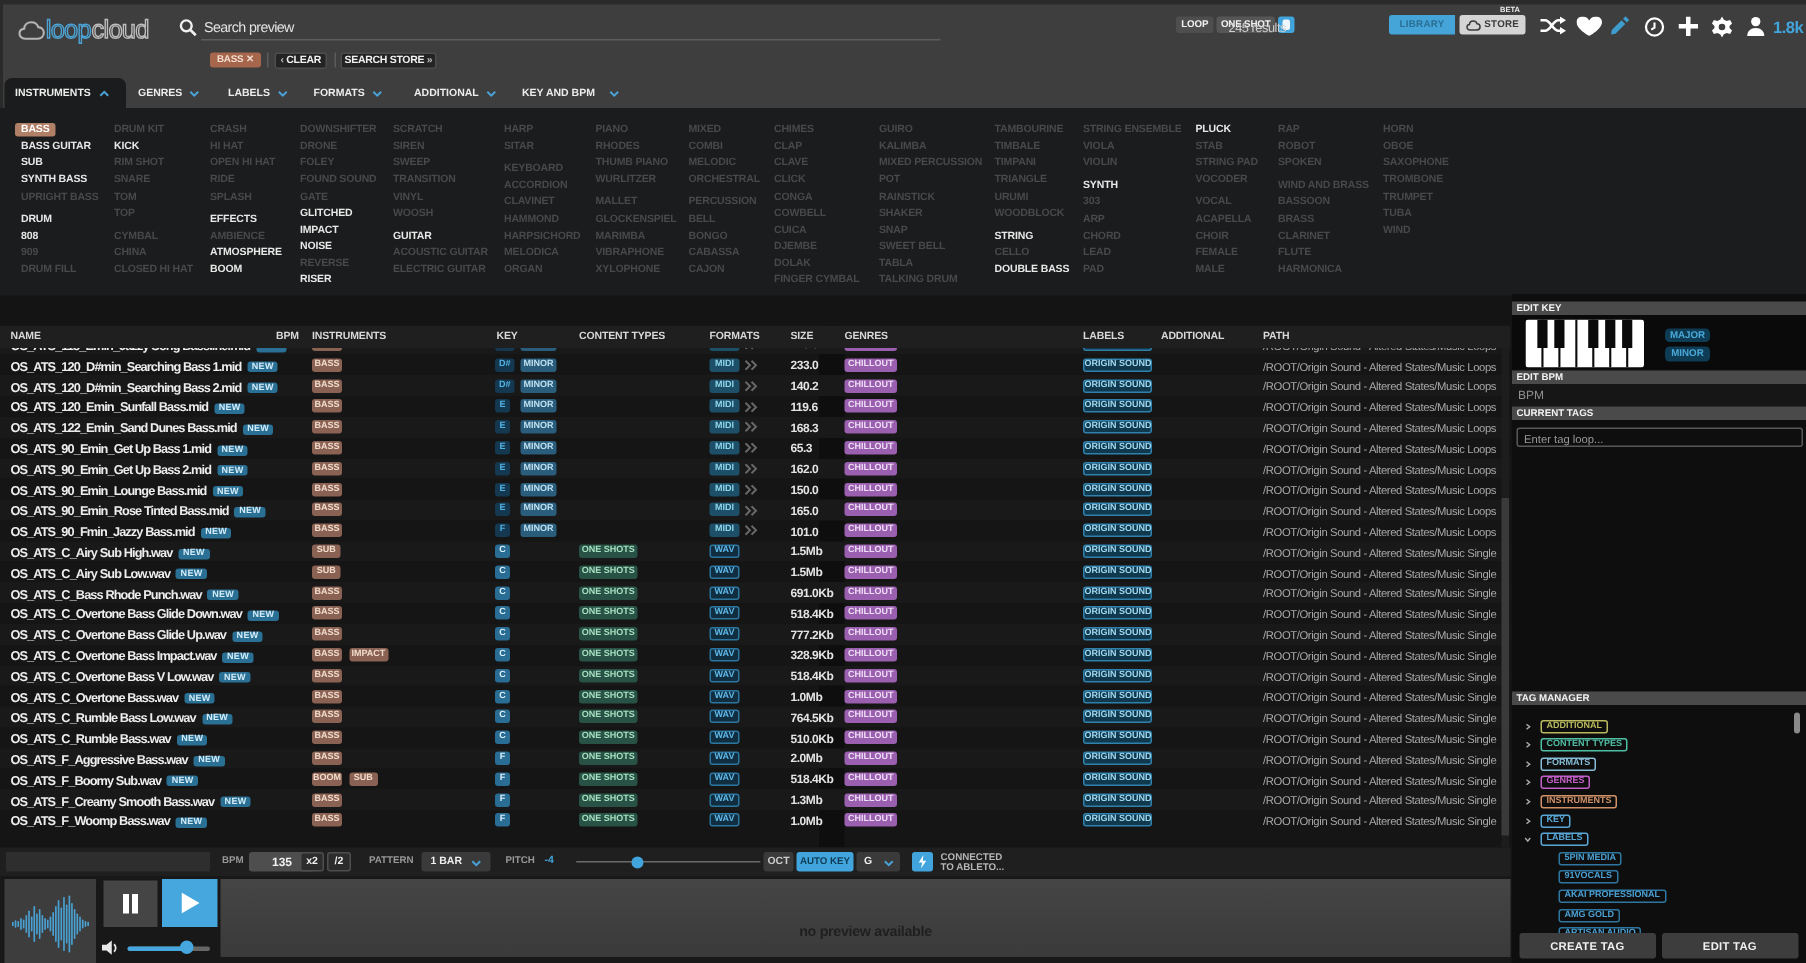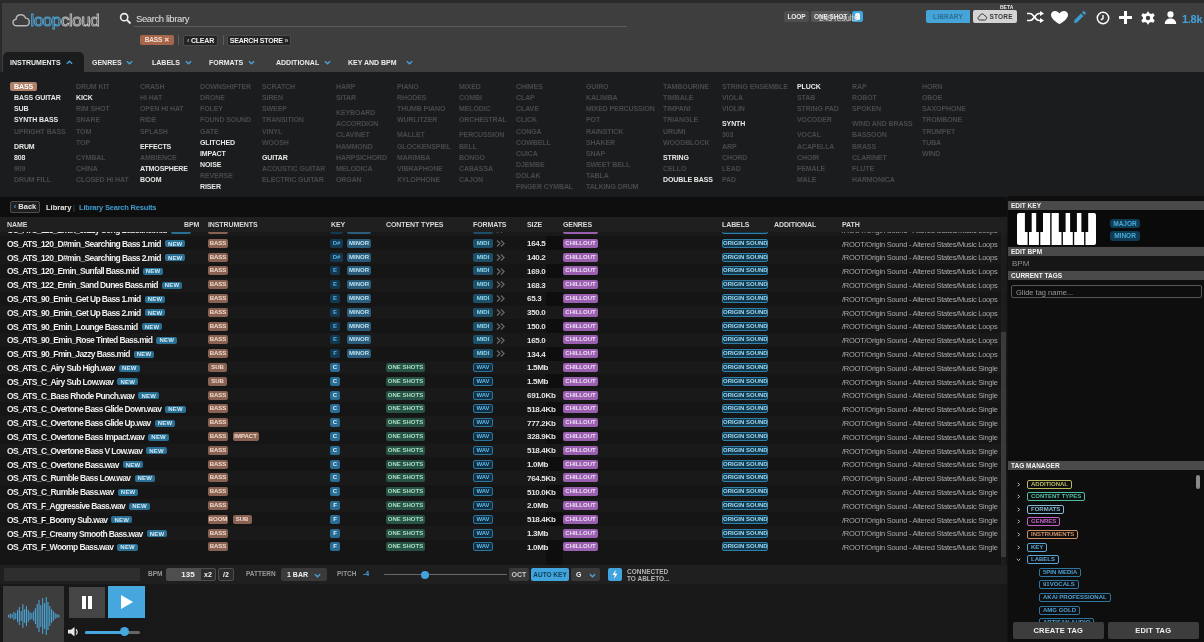--- a/index.html
+++ b/index.html
@@ -81,21 +81,21 @@
       <div class="abs" style="left:0;top:0;width:2px;height:72px;background:#2a2a2a"></div>
 <svg class="abs" style="left:12px;top:9.5px" width="100" height="20" viewBox="0 0 100 20">
 <path d="M4.8 15.8 C2.2 15.8 1 14 1 12.4 C1 10.6 2.4 9.4 4.1 9.2 C4.2 6.6 6.2 4.8 8.9 4.8 C11.1 4.8 12.9 6.2 13.5 8.1 C15.5 8.2 17.2 9.7 17.2 11.9 C17.2 14.1 15.5 15.8 13.2 15.8 Z" fill="none" stroke="#b5b5b5" stroke-width="1.4"></path>
 <text x="18.5" y="15.5" font-size="17" letter-spacing="-0.5" fill="none" stroke="#4da4d4" stroke-width="0.9" font-family="Liberation Sans">loop</text>
 <text x="49" y="15.5" font-size="17" letter-spacing="-0.5" fill="none" stroke="#bdbdbd" stroke-width="0.9" font-family="Liberation Sans">cloud</text>
 </svg>
 <svg class="abs" style="left:119px;top:12px" width="13" height="13" viewBox="0 0 13 13">
 <circle cx="5.2" cy="5.2" r="3.6" fill="none" stroke="#efefef" stroke-width="1.6"></circle>
 <line x1="8" y1="8" x2="11.5" y2="11.5" stroke="#efefef" stroke-width="1.8"></line>
       </svg>
-<div class="srch">Search library</div>
+<div class="srch">Search preview</div>
       <div class="uline"></div>
 <div class="hbtn" style="left:784px;top:11px;width:25px;background:#4e4e4e;line-height:11px">LOOP</div>
 <div class="hbtn" style="left:811px;top:11px;width:39px;background:#565656;line-height:11px">ONE SHOT</div>
 <div class="abs" style="left:851.5px;top:11px;width:11px;height:11px;background:#42a4dc;border-radius:2px">
         <div class="abs" style="left:3px;top:2px;width:5px;height:7px;background:#eef7fc;border-radius:1.5px"></div>
       </div>
 <div class="abs" style="left:819px;top:12.5px;font-size:8.5px;color:#cfcfcf;letter-spacing:-0.3px">245 results</div>
 <div class="abs" style="left:926px;top:10px;width:44px;height:13px;background:#45a5d9;border-radius:2px 0 0 2px;color:#2a6e94;font-size:6.5px;font-weight:bold;text-align:center;line-height:13px;letter-spacing:0.2px">LIBRARY</div>
 <div class="abs" style="left:1000px;top:3.5px;font-size:5px;color:#e8e8e8;font-weight:bold">BETA</div>
 <div class="abs" style="left:972.5px;top:10px;width:44.5px;height:13px;background:#d4d4d4;border-radius:2px;color:#3a3a3a;font-size:6.5px;font-weight:bold;line-height:13px;letter-spacing:0.2px">
@@ -295,26 +295,20 @@
 <div class="ci ci0" style="left:852px;top:92.6px">FLUTE</div>
 <div class="ci ci0" style="left:852px;top:103.7px">HARMONICA</div>
 <div class="ci ci0" style="left:922px;top:11.2px">HORN</div>
 <div class="ci ci0" style="left:922px;top:22.3px">OBOE</div>
 <div class="ci ci0" style="left:922px;top:33.3px">SAXOPHONE</div>
 <div class="ci ci0" style="left:922px;top:44.4px">TROMBONE</div>
 <div class="ci ci0" style="left:922px;top:55.5px">TRUMPET</div>
 <div class="ci ci0" style="left:922px;top:66.6px">TUBA</div>
 <div class="ci ci0" style="left:922px;top:77.6px">WIND</div>
 </div>
-<div id="bkbar">
-<div class="abs" style="left:10px;top:4px;width:30px;height:12px;background:#1f1f1f;border:1px solid #4e4e4e;border-radius:2px;font-size:7.5px;font-weight:bold;color:#e8e8e8;text-align:center;line-height:10px"><span style="color:#4aa3d8">‹</span> Back</div>
-<div class="abs" style="left:46px;top:6px;font-size:7.5px;font-weight:bold;color:#e8e8e8">Library</div>
-<div class="abs" style="left:73px;top:6px;font-size:7.5px;color:#555">|</div>
-<div class="abs" style="left:79px;top:6px;font-size:7.5px;font-weight:bold;color:#3f9ccd;letter-spacing:-0.2px">Library Search Results</div>
-</div>
 <div id="tbl">
 <div class="abs" style="left:546px;top:0;width:17px;height:348px;background:#0e0e0e"></div>
 <div class="row rowa" style="top:5.7px">
 <div class="rname">OS_ATS_118_Emin_Jazzy Song Bassline.mid<span class="badge">NEW</span></div>
 <div class="chip inst" style="left:208px;width:20px">BASS</div>
 <div class="chip keyL" style="left:330px;width:13px">D#</div>
 <div class="chip minor" style="left:347px;width:24px">MINOR</div>
 <div class="chip fmidi" style="left:473px;width:20px">MIDI</div>
 <svg class="abs" style="left:496px;top:3.5px" width="10" height="7" viewBox="0 0 10 7">
           <path d="M1 0.5 L4 3.5 L1 6.5 M5 0.5 L8 3.5 L5 6.5" fill="none" stroke="#686868" stroke-width="1.3"></path>
@@ -326,21 +320,21 @@
 </div>
 <div class="row" style="top:19.5px">
 <div class="rname">OS_ATS_120_D#min_Searching Bass 1.mid<span class="badge">NEW</span></div>
 <div class="chip inst" style="left:208px;width:20px">BASS</div>
 <div class="chip keyL" style="left:330px;width:13px">D#</div>
 <div class="chip minor" style="left:347px;width:24px">MINOR</div>
 <div class="chip fmidi" style="left:473px;width:20px">MIDI</div>
 <svg class="abs" style="left:496px;top:3.5px" width="10" height="7" viewBox="0 0 10 7">
           <path d="M1 0.5 L4 3.5 L1 6.5 M5 0.5 L8 3.5 L5 6.5" fill="none" stroke="#686868" stroke-width="1.3"></path>
         </svg>
-<div class="size">164.5</div>
+<div class="size">233.0</div>
 <div class="chip genre" style="left:563px;width:35px">CHILLOUT</div>
 <div class="chip label" style="left:722px;width:46px">ORIGIN SOUND</div>
 <div class="path">/ROOT/Origin Sound - Altered States/Music Loops</div>
 </div>
 <div class="row rowa" style="top:33.3px">
 <div class="rname">OS_ATS_120_D#min_Searching Bass 2.mid<span class="badge">NEW</span></div>
 <div class="chip inst" style="left:208px;width:20px">BASS</div>
 <div class="chip keyL" style="left:330px;width:13px">D#</div>
 <div class="chip minor" style="left:347px;width:24px">MINOR</div>
 <div class="chip fmidi" style="left:473px;width:20px">MIDI</div>
@@ -354,21 +348,21 @@
 </div>
 <div class="row" style="top:47.1px">
 <div class="rname">OS_ATS_120_Emin_Sunfall Bass.mid<span class="badge">NEW</span></div>
 <div class="chip inst" style="left:208px;width:20px">BASS</div>
 <div class="chip keyL" style="left:330px;width:10px">E</div>
 <div class="chip minor" style="left:347px;width:24px">MINOR</div>
 <div class="chip fmidi" style="left:473px;width:20px">MIDI</div>
 <svg class="abs" style="left:496px;top:3.5px" width="10" height="7" viewBox="0 0 10 7">
           <path d="M1 0.5 L4 3.5 L1 6.5 M5 0.5 L8 3.5 L5 6.5" fill="none" stroke="#686868" stroke-width="1.3"></path>
         </svg>
-<div class="size">169.0</div>
+<div class="size">119.6</div>
 <div class="chip genre" style="left:563px;width:35px">CHILLOUT</div>
 <div class="chip label" style="left:722px;width:46px">ORIGIN SOUND</div>
 <div class="path">/ROOT/Origin Sound - Altered States/Music Loops</div>
 </div>
 <div class="row rowa" style="top:60.9px">
 <div class="rname">OS_ATS_122_Emin_Sand Dunes Bass.mid<span class="badge">NEW</span></div>
 <div class="chip inst" style="left:208px;width:20px">BASS</div>
 <div class="chip keyL" style="left:330px;width:10px">E</div>
 <div class="chip minor" style="left:347px;width:24px">MINOR</div>
 <div class="chip fmidi" style="left:473px;width:20px">MIDI</div>
@@ -396,21 +390,21 @@
 </div>
 <div class="row rowa" style="top:88.5px">
 <div class="rname">OS_ATS_90_Emin_Get Up Bass 2.mid<span class="badge">NEW</span></div>
 <div class="chip inst" style="left:208px;width:20px">BASS</div>
 <div class="chip keyL" style="left:330px;width:10px">E</div>
 <div class="chip minor" style="left:347px;width:24px">MINOR</div>
 <div class="chip fmidi" style="left:473px;width:20px">MIDI</div>
 <svg class="abs" style="left:496px;top:3.5px" width="10" height="7" viewBox="0 0 10 7">
           <path d="M1 0.5 L4 3.5 L1 6.5 M5 0.5 L8 3.5 L5 6.5" fill="none" stroke="#686868" stroke-width="1.3"></path>
         </svg>
-<div class="size">350.0</div>
+<div class="size">162.0</div>
 <div class="chip genre" style="left:563px;width:35px">CHILLOUT</div>
 <div class="chip label" style="left:722px;width:46px">ORIGIN SOUND</div>
 <div class="path">/ROOT/Origin Sound - Altered States/Music Loops</div>
 </div>
 <div class="row" style="top:102.3px">
 <div class="rname">OS_ATS_90_Emin_Lounge Bass.mid<span class="badge">NEW</span></div>
 <div class="chip inst" style="left:208px;width:20px">BASS</div>
 <div class="chip keyL" style="left:330px;width:10px">E</div>
 <div class="chip minor" style="left:347px;width:24px">MINOR</div>
 <div class="chip fmidi" style="left:473px;width:20px">MIDI</div>
@@ -438,21 +432,21 @@
 </div>
 <div class="row" style="top:129.9px">
 <div class="rname">OS_ATS_90_Fmin_Jazzy Bass.mid<span class="badge">NEW</span></div>
 <div class="chip inst" style="left:208px;width:20px">BASS</div>
 <div class="chip keyL" style="left:330px;width:10px">F</div>
 <div class="chip minor" style="left:347px;width:24px">MINOR</div>
 <div class="chip fmidi" style="left:473px;width:20px">MIDI</div>
 <svg class="abs" style="left:496px;top:3.5px" width="10" height="7" viewBox="0 0 10 7">
           <path d="M1 0.5 L4 3.5 L1 6.5 M5 0.5 L8 3.5 L5 6.5" fill="none" stroke="#686868" stroke-width="1.3"></path>
         </svg>
-<div class="size">134.4</div>
+<div class="size">101.0</div>
 <div class="chip genre" style="left:563px;width:35px">CHILLOUT</div>
 <div class="chip label" style="left:722px;width:46px">ORIGIN SOUND</div>
 <div class="path">/ROOT/Origin Sound - Altered States/Music Loops</div>
 </div>
 <div class="row rowa" style="top:143.7px">
 <div class="rname">OS_ATS_C_Airy Sub High.wav<span class="badge">NEW</span></div>
 <div class="chip inst" style="left:208px;width:19px">SUB</div>
 <div class="chip keyW" style="left:330px;width:10px">C</div>
 <div class="chip oneshot" style="left:386px;width:39px">ONE SHOTS</div>
 <div class="chip fwav" style="left:473px;width:20px">WAV</div>
@@ -641,21 +635,21 @@
 <rect x="64.4" y="0" width="6.8" height="19"></rect>
 </g>
       </svg>
 <div class="rpbtn" style="top:22.5px">MAJOR</div>
 <div class="rpbtn" style="top:35px">MINOR</div>
 <div class="rbar" style="top:50.5px">EDIT BPM</div>
 <div class="abs" style="left:0;top:59.5px;width:196px;height:15px;background:#161616"></div>
 <div class="abs" style="left:4px;top:62.5px;font-size:8px;color:#8f8f8f">BPM</div>
 <div class="rbar" style="top:74.5px">CURRENT TAGS</div>
 <div class="abs" style="left:3px;top:88.5px;width:191px;height:13px;border:1px solid #585858;border-radius:2px"></div>
-<div class="abs" style="left:8px;top:91.5px;font-size:7.5px;color:#999">Glide tag name...</div>
+<div class="abs" style="left:8px;top:91.5px;font-size:7.5px;color:#999">Enter tag loop...</div>
 <div class="rbar" style="top:264.5px">TAG MANAGER</div>
 <div class="tmrow" style="top:282.5px">
 <svg class="tmchev" viewBox="0 0 6 6">
           <path d="M2 1 L4.5 3 L2 5" fill="none" stroke="#aaa" stroke-width="1.2"></path>
         </svg>
 <div class="tmchip" style="left:19px;border-color:#b9b95e;color:#b9b95e">ADDITIONAL</div>
 </div>
 <div class="tmrow" style="top:295.1px">
 <svg class="tmchev" viewBox="0 0 6 6">
           <path d="M2 1 L4.5 3 L2 5" fill="none" stroke="#aaa" stroke-width="1.2"></path>
@@ -733,20 +727,23 @@
         <path d="M1 2.5 L4 5.5 L7 2.5" fill="none" stroke="#4aa3d8" stroke-width="1.5"></path>
       </svg>
 <div class="abs" style="left:608px;top:3px;width:14px;height:13px;background:#42a4dc;border-radius:2px">
         <svg class="abs" style="left:4px;top:2px" width="6" height="9" viewBox="0 0 6 9">
           <path d="M3.6 0 L0.5 5 L2.8 5 L2 9 L5.5 3.8 L3.2 3.8 Z" fill="#fff"></path>
         </svg>
       </div>
 <div class="abs" style="left:627px;top:2.5px;font-size:6.5px;font-weight:bold;color:#b5b5b5;line-height:7.5px">CONNECTED<br>TO ABLETO...</div>
 </div>
 <div id="foot">
+<div id="noprev">
+        <div style="margin-top:22px">no preview available</div>
+      </div>
 <div class="abs" style="left:3px;top:2px;width:61px;height:56px;background:#3d3d3d"></div>
 <svg class="abs" style="left:8px;top:12px" width="52" height="40" viewBox="0 0 52 40">
         <rect x="0.0" y="18.5" width="1.1" height="3.0" rx="0.5" fill="#4aa2d4"></rect>
         <rect x="1.8" y="17.5" width="1.1" height="5.0" rx="0.5" fill="#4aa2d4"></rect>
         <rect x="3.6" y="18.0" width="1.1" height="4.0" rx="0.5" fill="#4aa2d4"></rect>
         <rect x="5.4" y="16.0" width="1.1" height="8.0" rx="0.5" fill="#4aa2d4"></rect>
         <rect x="7.2" y="17.0" width="1.1" height="6.0" rx="0.5" fill="#4aa2d4"></rect>
         <rect x="9.0" y="14.0" width="1.1" height="12.0" rx="0.5" fill="#4aa2d4"></rect>
         <rect x="10.8" y="11.0" width="1.1" height="18.0" rx="0.5" fill="#4aa2d4"></rect>
         <rect x="12.6" y="15.0" width="1.1" height="10.0" rx="0.5" fill="#4aa2d4"></rect>

